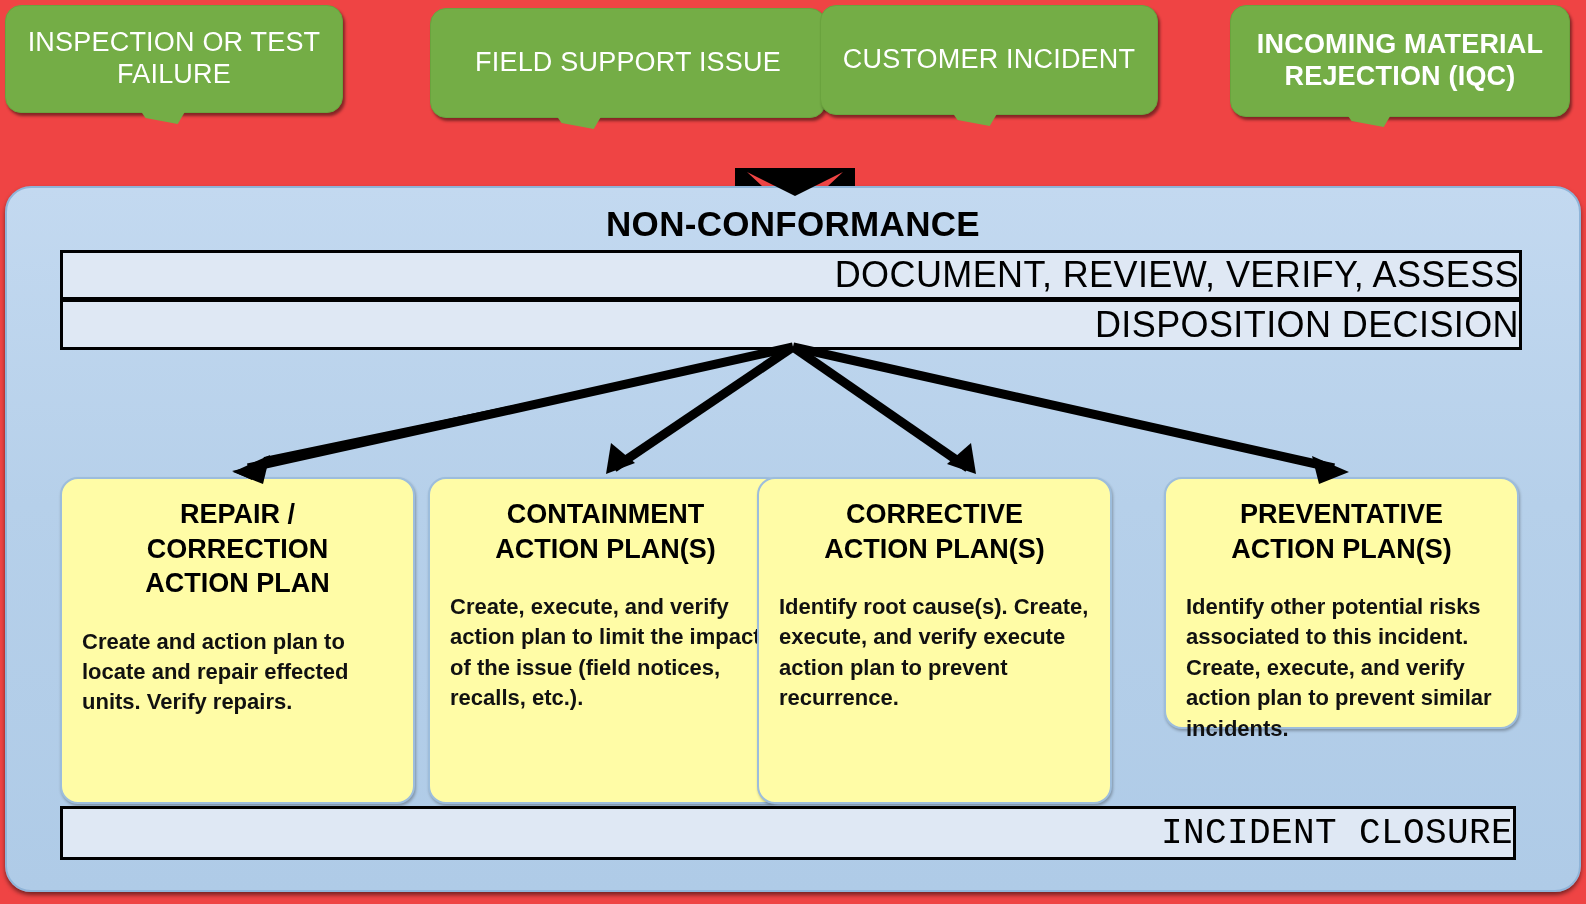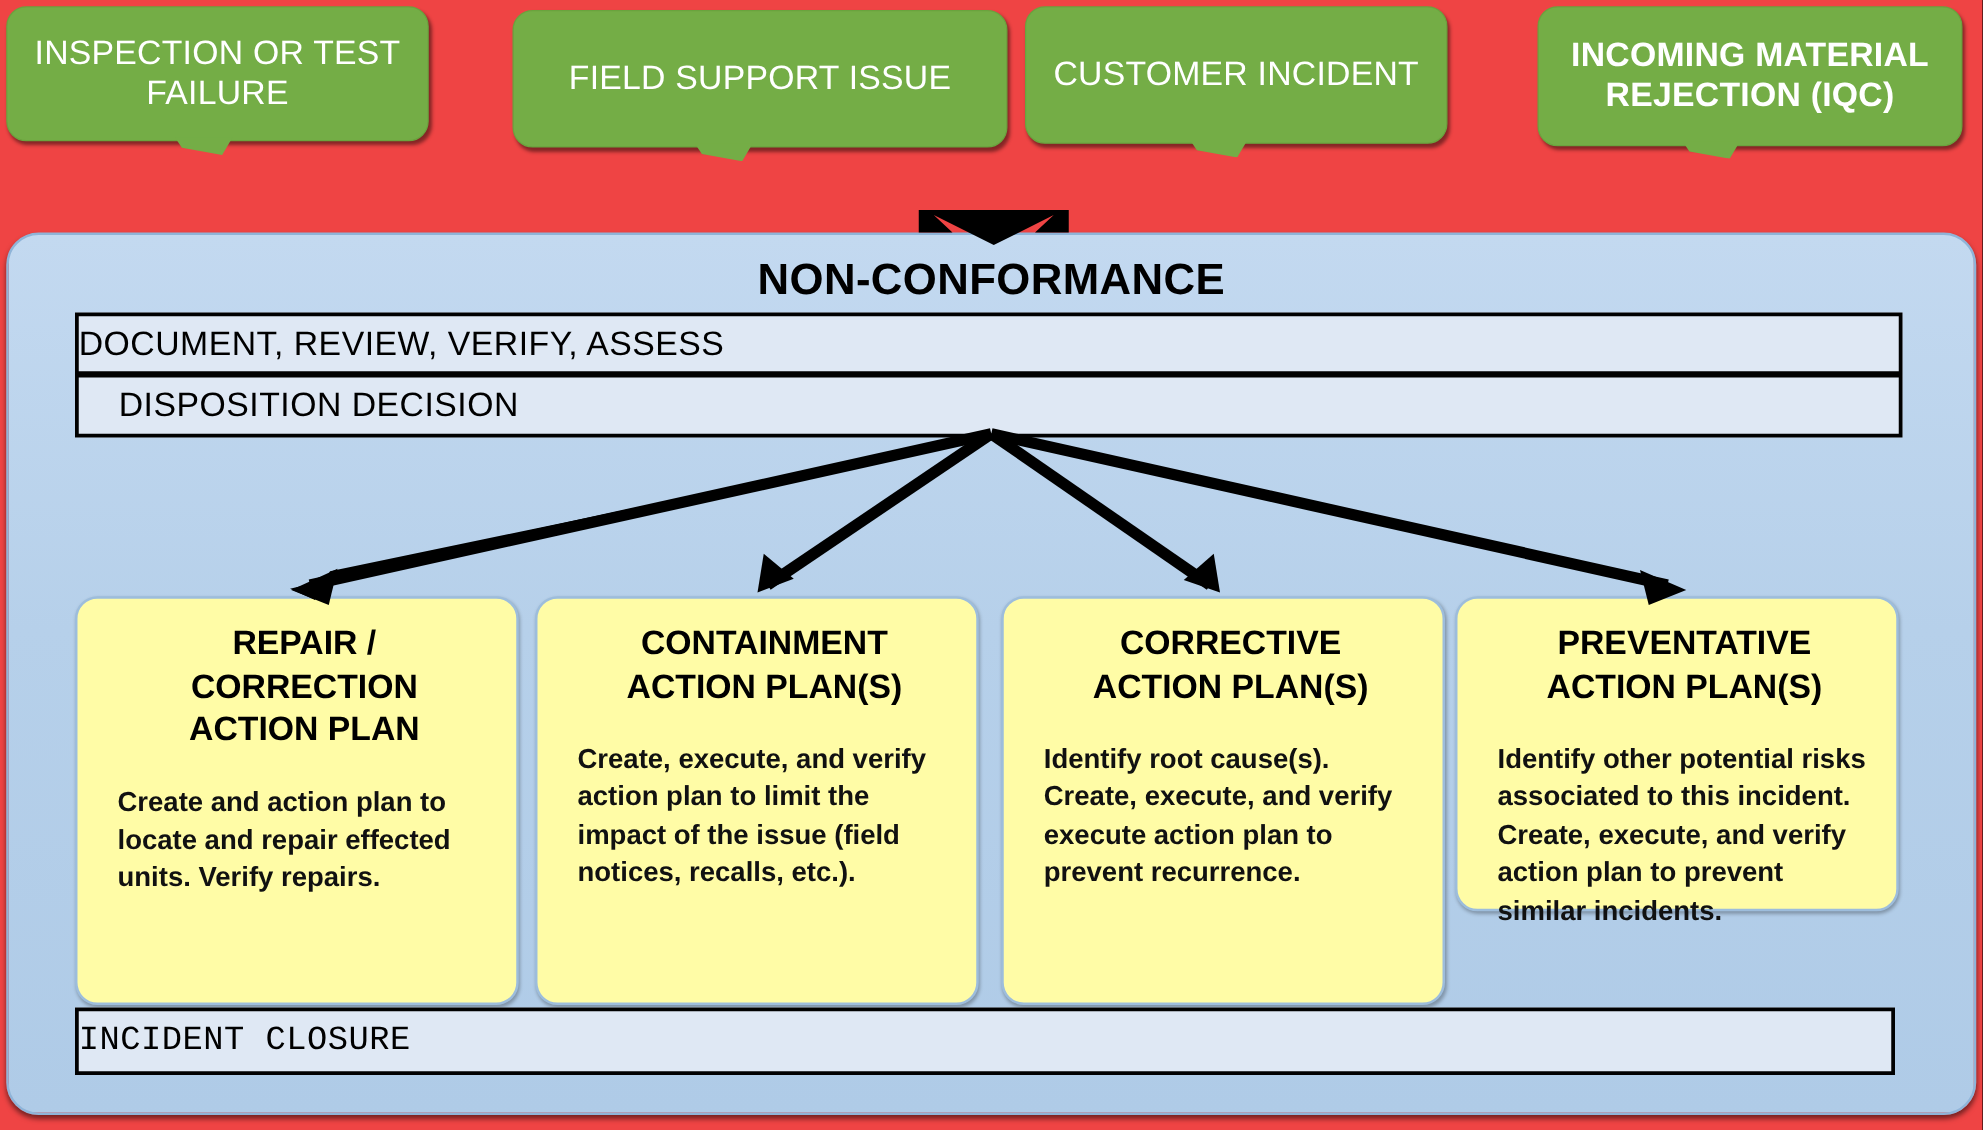--- a/index.html
+++ b/index.html
@@ -75,37 +75,37 @@
   }
 
   
   .stage-bar {
     position: absolute;
     box-sizing: border-box;
     background: #DFE8F4;
     border: 3px solid #000000;
     display: flex;
     align-items: center;
-    justify-content: flex-start;
-    font-size: 27px;
+    justify-content: flex-end;
+    font-size: 36px;
     color: #000000;
     letter-spacing: 0.4px;
   }
   #bar-document { left: 53px; top: 62px;  width: 1462px; height: 50px; }
   #bar-disposition { left: 53px; top: 112px; width: 1462px; height: 50px; border-top-width: 2px; padding-left: 32px; }
   #bar-closure { left: 53px; top: 618px; width: 1456px; height: 54px; font-family: Liberation Mono, monospace; }
 
   
   .action-box {
     position: absolute;
     box-sizing: border-box;
     background: #FFFCA6;
     border: 2px solid #9DBDDC;
     border-radius: 18px;
-    padding: 18px 20px 14px 32px;
+    padding: 18px 20px 14px 20px;
     box-shadow: 1px 2px 3px rgba(0,0,0,0.28);
   }
   .action-title {
     text-align: center;
     font-size: 27px;
     font-weight: bold;
     color: #000000;
     line-height: 1.28;
     margin-bottom: 26px;
     white-space: pre-line;
@@ -130,21 +130,21 @@
 </head>
 <body>
 
 <div id="canvas">
 
   <div class="trigger-box" id="trigger-0" style="left:5px; top:5px; width:338px; height:108px;">
     <span class="trigger-label">INSPECTION OR TEST FAILURE</span>
   </div>
   <div class="trigger-tail" style="left:140px; top:110px;"></div>
 
-  <div class="trigger-box" id="trigger-1" style="left:410px; top:8px; width:396px; height:110px;">
+  <div class="trigger-box" id="trigger-1" style="left:430px; top:8px; width:396px; height:110px;">
     <span class="trigger-label">FIELD SUPPORT ISSUE</span>
   </div>
   <div class="trigger-tail" style="left:556px; top:115px;"></div>
 
   <div class="trigger-box" id="trigger-2" style="left:820px; top:5px; width:338px; height:110px;">
     <span class="trigger-label">CUSTOMER INCIDENT</span>
   </div>
   <div class="trigger-tail" style="left:952px; top:112px;"></div>
 
   <div class="trigger-box" id="trigger-3" style="left:1230px; top:5px; width:340px; height:112px;font-weight:bold;">
@@ -170,21 +170,21 @@
 ACTION PLAN</div>
       <div class="action-desc">Create and action plan to locate and repair effected units.  Verify repairs.</div>
     </div>
 
     <div class="action-box" style="left:421px; top:289px; width:355px; height:327px;">
       <div class="action-title">CONTAINMENT
 ACTION PLAN(S)</div>
       <div class="action-desc">Create, execute, and verify action plan to limit the impact of the issue (field notices, recalls, etc.).</div>
     </div>
 
-    <div class="action-box" style="left:794px; top:289px; width:355px; height:327px;">
+    <div class="action-box" style="left:750px; top:289px; width:355px; height:327px;">
       <div class="action-title">CORRECTIVE
 ACTION PLAN(S)</div>
       <div class="action-desc">Identify root cause(s). Create, execute, and verify execute action plan to prevent recurrence.</div>
     </div>
 
     <div class="action-box" style="left:1157px; top:289px; width:355px; height:252px;">
       <div class="action-title">PREVENTATIVE
 ACTION PLAN(S)</div>
       <div class="action-desc">Identify other potential risks associated to this incident.  Create, execute, and verify action plan to prevent similar incidents.</div>
     </div>

